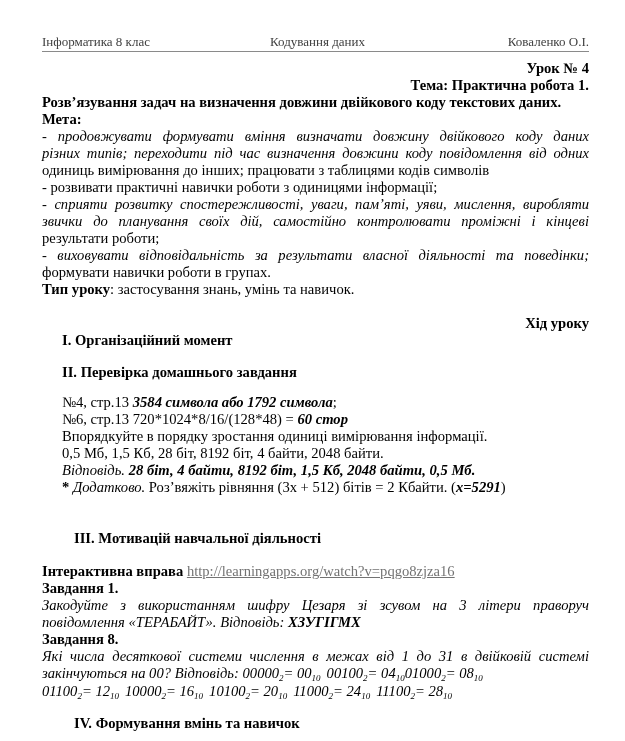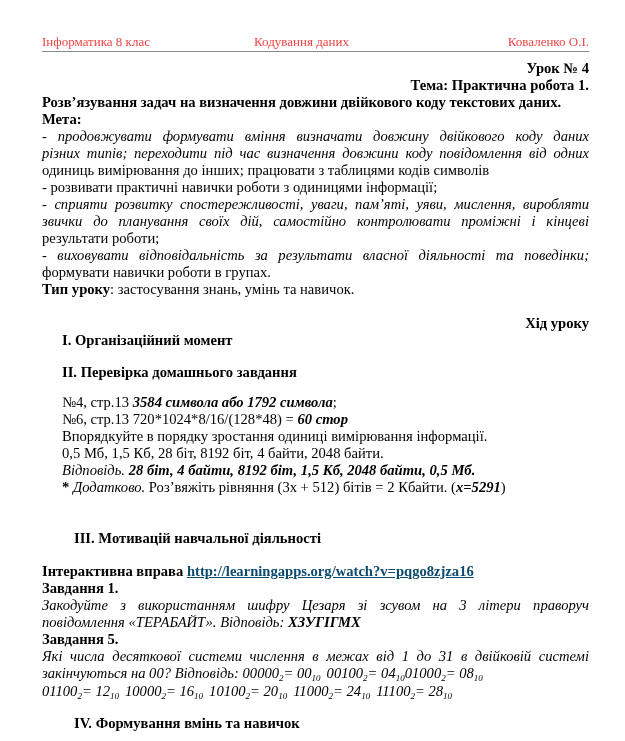--- a/index.html
+++ b/index.html
@@ -1,28 +1,28 @@
 <!DOCTYPE html>
 <html><head>
 <meta charset="utf-8">
 <style>
   html, body { margin:0; padding:0; background:#ffffff; }
   body { width:625px; height:741px; overflow:hidden; position:relative;
          font-family:"Liberation Serif", "DejaVu Serif", serif; color:#000; font-size:14.6px; }
   .page { position:absolute; left:42px; top:0; width:547px; }
-  .hdr { position:absolute; top:34px; left:0; width:547px; height:16px; color:#ef4444; font-size:13px; }
+  .hdr { position:absolute; top:34px; left:0; width:547px; height:16px; color:#404040; font-size:13px; }
   .hdr span { position:absolute; top:0; }
-  .hdr .l { left:0; } .hdr .c { left:212px; } .hdr .r { right:0; }
+  .hdr .l { left:0; } .hdr .c { left:228px; } .hdr .r { right:0; }
   .hdr-line { position:absolute; top:51px; left:0; width:547px; height:1px; background:#8a8a8a; }
   .line { position:absolute; left:0; white-space:nowrap; line-height:17px; }
   .center { width:547px; text-align:right; }
   .just { width:547px; text-align:justify; text-align-last:justify; white-space:normal;font-style:italic; }
   b, .b { font-weight:bold; }
   i, .i { font-style:italic; }
-  a.link { color:#0c4a6e; text-decoration:underline; font-weight:bold; }
+  a.link { color:#737373; text-decoration:underline; font-weight:normal; }
   sub { font-size:9px; vertical-align:-3px; }
 </style>
 </head>
 <body>
 
 <div class="page">
   <div class="hdr">
     <span class="l">Інформатика 8 клас</span>
     <span class="c">Кодування даних</span>
     <span class="r">Коваленко О.І.</span>
@@ -55,19 +55,19 @@
   <div class="line" style="top:445px; left:20px">0,5 Мб, 1,5 Кб, 28 біт, 8192 біт, 4 байти, 2048 байти.</div>
   <div class="line" style="top:462px; left:20px"><i>Відповідь. </i><b><i>28 біт, 4 байти, 8192 біт, 1,5 Кб, 2048 байти, 0,5 Мб.</i></b></div>
   <div class="line" style="top:479px; left:20px"><b>* </b><i>Додатково.</i><span>  Роз’вяжіть рівняння (3х + 512) бітів = 2 Кбайти. (</span><b><i>x=5291</i></b><span>)</span></div>
 
   <div class="line b" style="top:530px; left:32px">III. Мотивацій навчальної діяльності</div>
 
   <div class="line" style="top:563px"><b>Інтерактивна вправа </b><a class="link">http://learningapps.org/watch?v=pqgo8zjza16</a></div>
   <div class="line b" style="top:580px">Завдання 1.</div>
   <div class="line just i" style="top:597px">Закодуйте  з  використанням  шифру  Цезаря  зі  зсувом  на  3  літери  праворуч</div>
   <div class="line i" style="top:614px"><span>повідомлення «ТЕРАБАЙТ». Відповідь:  </span><b>ХЗУГІГМХ</b></div>
-  <div class="line b" style="top:631px">Завдання 5.</div>
+  <div class="line b" style="top:631px">Завдання 8.</div>
   <div class="line just i" style="top:648px">Які числа десяткової системи числення в межах від 1 до 31 в двійковій системі</div>
   <div class="line i" style="top:665px"><span>закінчуються на 00? Відповідь: </span><span id="pairs-a"><span style="margin-right: 6px;">00000<sub>2</sub>= 00<sub>10</sub></span><span style="margin-right: 0; text-align: center;">00100<sub>2</sub>= 04<sub>10</sub></span><span style="margin-right: 14px;">01000<sub>2</sub>= 08<sub>10</sub></span></span></div>
   <div class="line i" style="top:683px"><span id="pairs-b"><span style="margin-right: 6px;">01100<sub>2</sub>= 12<sub>10</sub></span><span style="margin-right: 6px;">10000<sub>2</sub>= 16<sub>10</sub></span><span style="margin-right: 6px;">10100<sub>2</sub>= 20<sub>10</sub></span><span style="margin-right: 6px;">11000<sub>2</sub>= 24<sub>10</sub></span><span style="margin-right: 6px;">11100<sub>2</sub>= 28<sub>10</sub></span></span></div>
 
   <div class="line b" style="top:715px; left:32px">IV. Формування вмінь та навичок</div>
 </div>
 
 </body></html>

